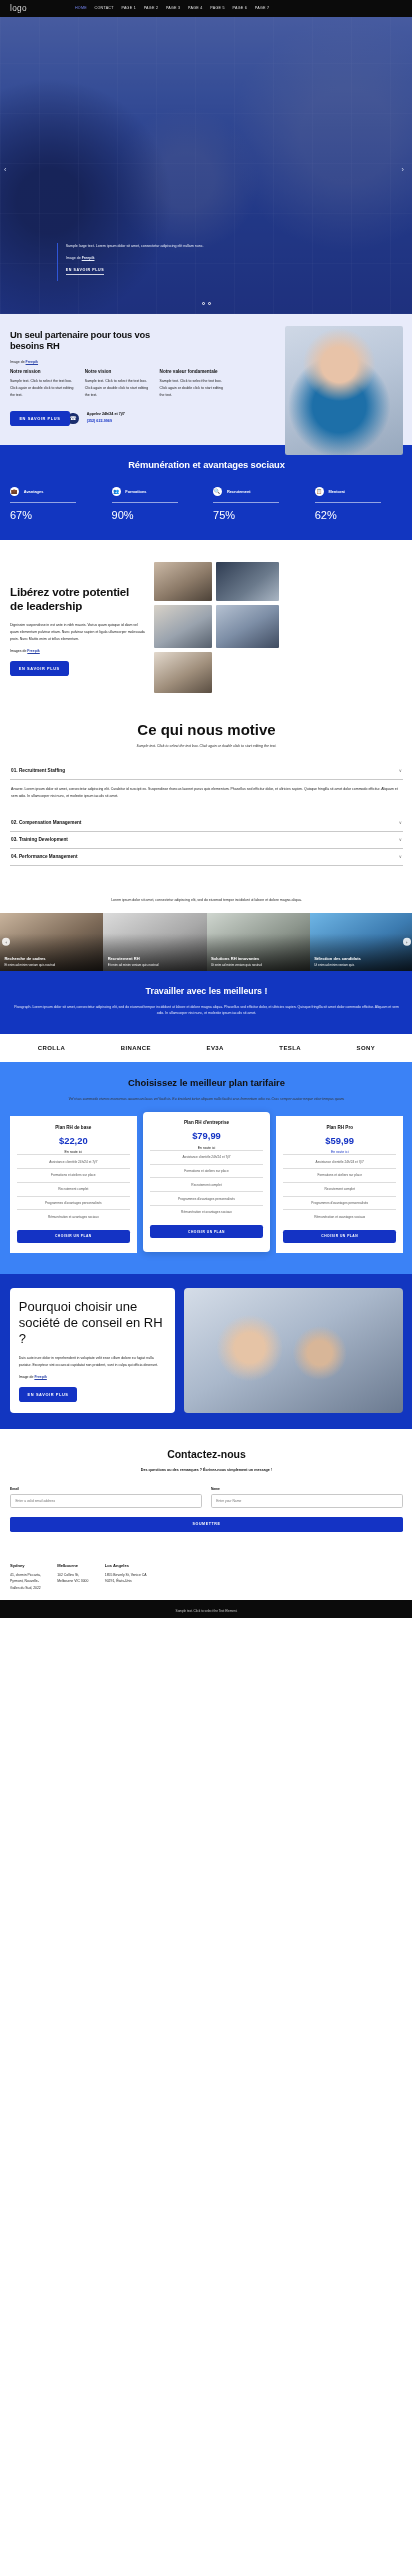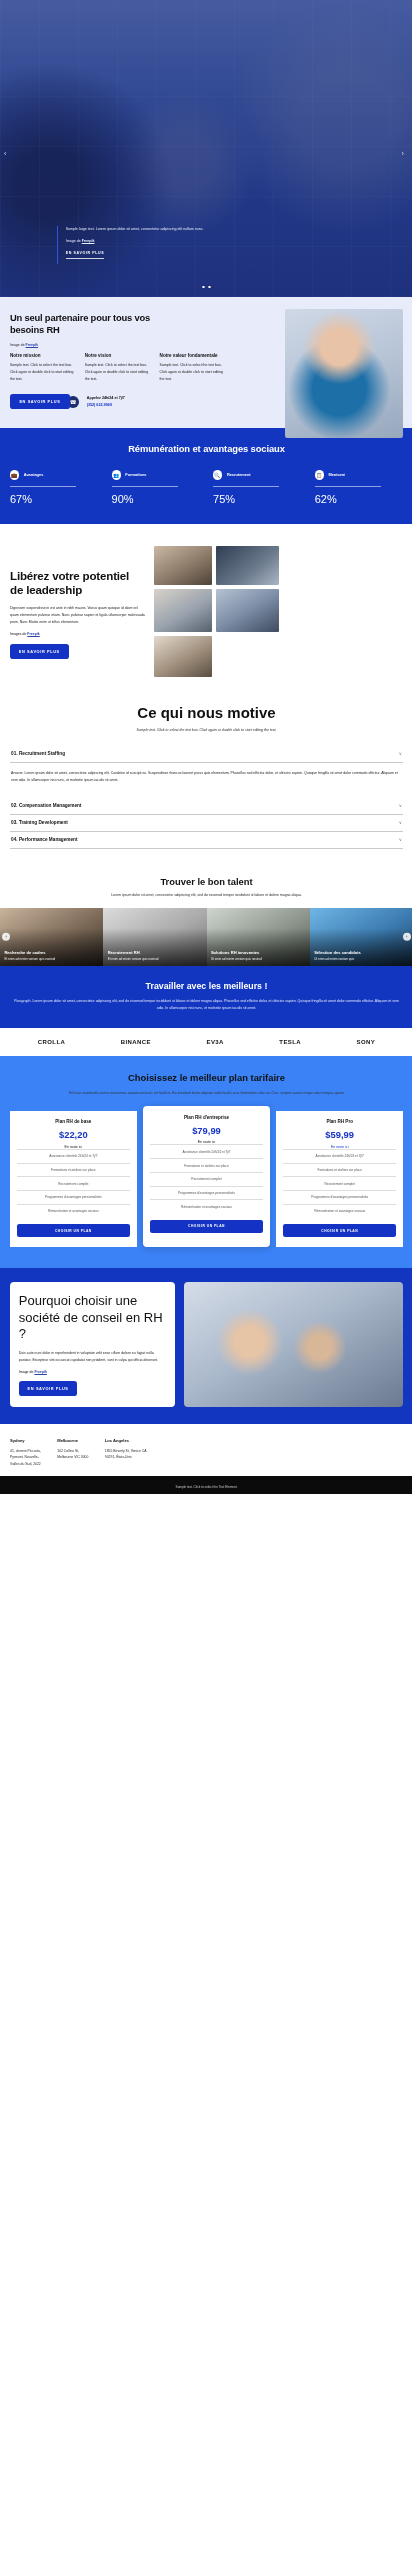--- a/index.html
+++ b/index.html
@@ -227,20 +227,34 @@
   .f-col h5 { font-size:4.1px; font-weight:700; margin-bottom:4.4px; }
   .f-col p { font-size:3.4px; line-height:1.9; color:#2a2a2a; }
   .f-bar { background:#0b0b0b; padding:3.9px 0; text-align:center; }
   .f-bar span { color:#c9c9c9; font-size:3.1px; }
 </style>
 </head>
 <body>
 
 <div class="page">
 
+  <div class="topbar">
+    <div class="logo">logo</div>
+    <div class="nav">
+      <a class="active">HOME</a>
+      <a>CONTACT</a>
+      <a>PAGE 1</a>
+      <a>PAGE 2</a>
+      <a>PAGE 3</a>
+      <a>PAGE 4</a>
+      <a>PAGE 5</a>
+      <a>PAGE 6</a>
+      <a>PAGE 7</a>
+    </div>
+  </div>
 
   <div class="hero">
     <div class="hero-photo"></div>
     <div class="hero-tint"></div>
     <div class="hero-arrow arrow-l">‹</div>
     <div class="hero-arrow arrow-r">›</div>
     <div class="hero-inner">
       <div class="hero-right">
         <div class="hero-sub">Sample large text. Lorem ipsum dolor sit amet, consectetur adipiscing elit nullam nunc.</div>
         <div class="credit">
@@ -367,21 +381,20 @@
       <div class="acc-item">
         <div class="acc-head">
           <div class="acc-title">04. Performance Management</div>
           <div class="chev">∨</div>
         </div>
       </div>
     </div>
   </div>
 
   <div class="talent">
-    <h2>Trouver le bon talent</h2>
     <div class="talent-sub">Lorem ipsum dolor sit amet, consectetur adipiscing elit, sed do eiusmod tempor incididunt ut labore et dolore magna aliqua.</div>
     <div class="cards">
       <div class="car-arrow car-l">‹</div>
       <div class="card c1">
         <div class="img"></div>
           <div class="shade"></div>
         <div class="txt">
           <h5>Recherche de cadres</h5>
           <p>Et enim ad minim veniam quis nostrud</p>
         </div>
@@ -475,20 +488,37 @@
       <h3>Pourquoi choisir une société de conseil en RH ?</h3>
       <p>Duis aute irure dolor in reprehenderit in voluptate velit esse cillum dolore eu fugiat nulla pariatur. Excepteur sint occaecat cupidatat non proident, sunt in culpa qui officia deserunt.</p>
       <div class="why-credit">
         <span>Image de </span><b>Freepik</b>
       </div>
       <button class="btn-blue">EN SAVOIR PLUS</button>
     </div>
     <div class="why-img"></div>
   </div>
 
+  <div class="contact">
+    <h2>Contactez-nous</h2>
+    <div class="contact-sub">Des questions ou des remarques ? Écrivez-nous simplement un message !</div>
+    <div class="form">
+      <div class="frow">
+        <div class="fg">
+          <label>Email</label>
+          <input type="text" placeholder="Enter a valid email address" style="">
+        </div>
+        <div class="fg">
+          <label>Name</label>
+          <input type="text" placeholder="Enter your Name" style="">
+        </div>
+      </div>
+      <button class="submit">SOUMETTRE</button>
+    </div>
+  </div>
 
   <div class="footer">
     <div class="f-cols">
       <div class="f-col">
         <h5>Sydney</h5>
         <p style="white-space:pre-line">41, chemin Piccarta,
 Pyrmont, Nouvelle-
 Galles du Sud, 2022</p>
       </div>
       <div class="f-col">

